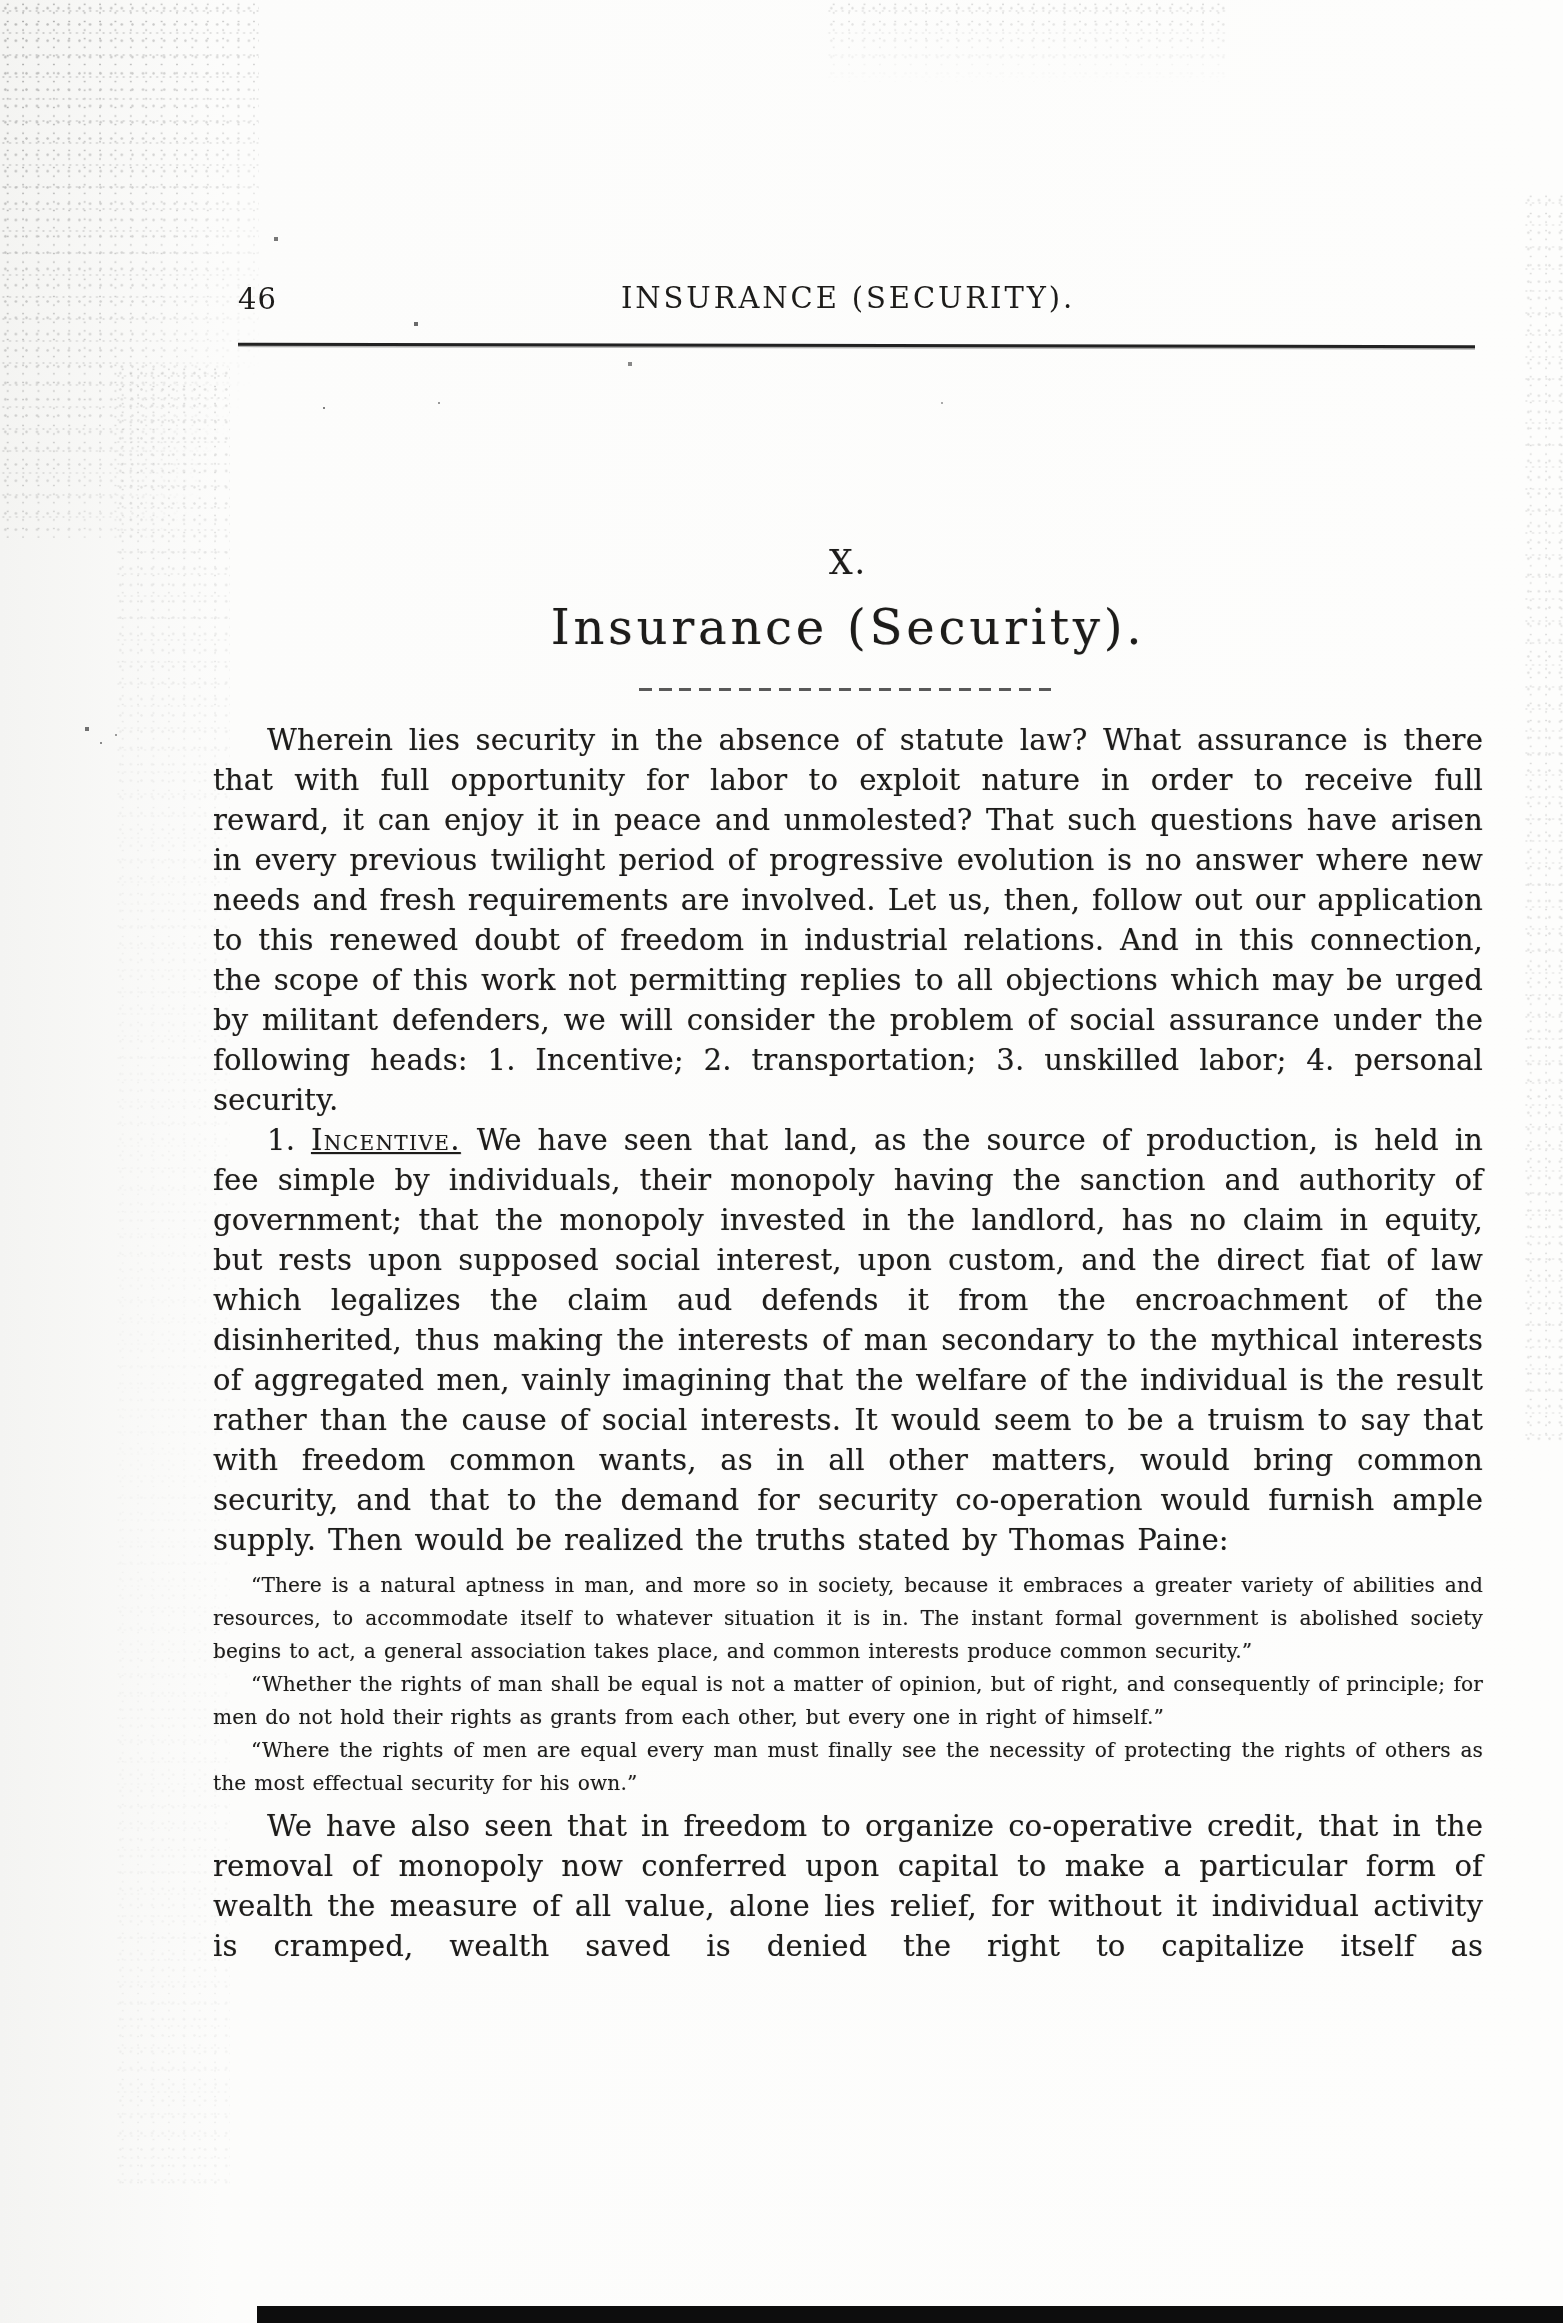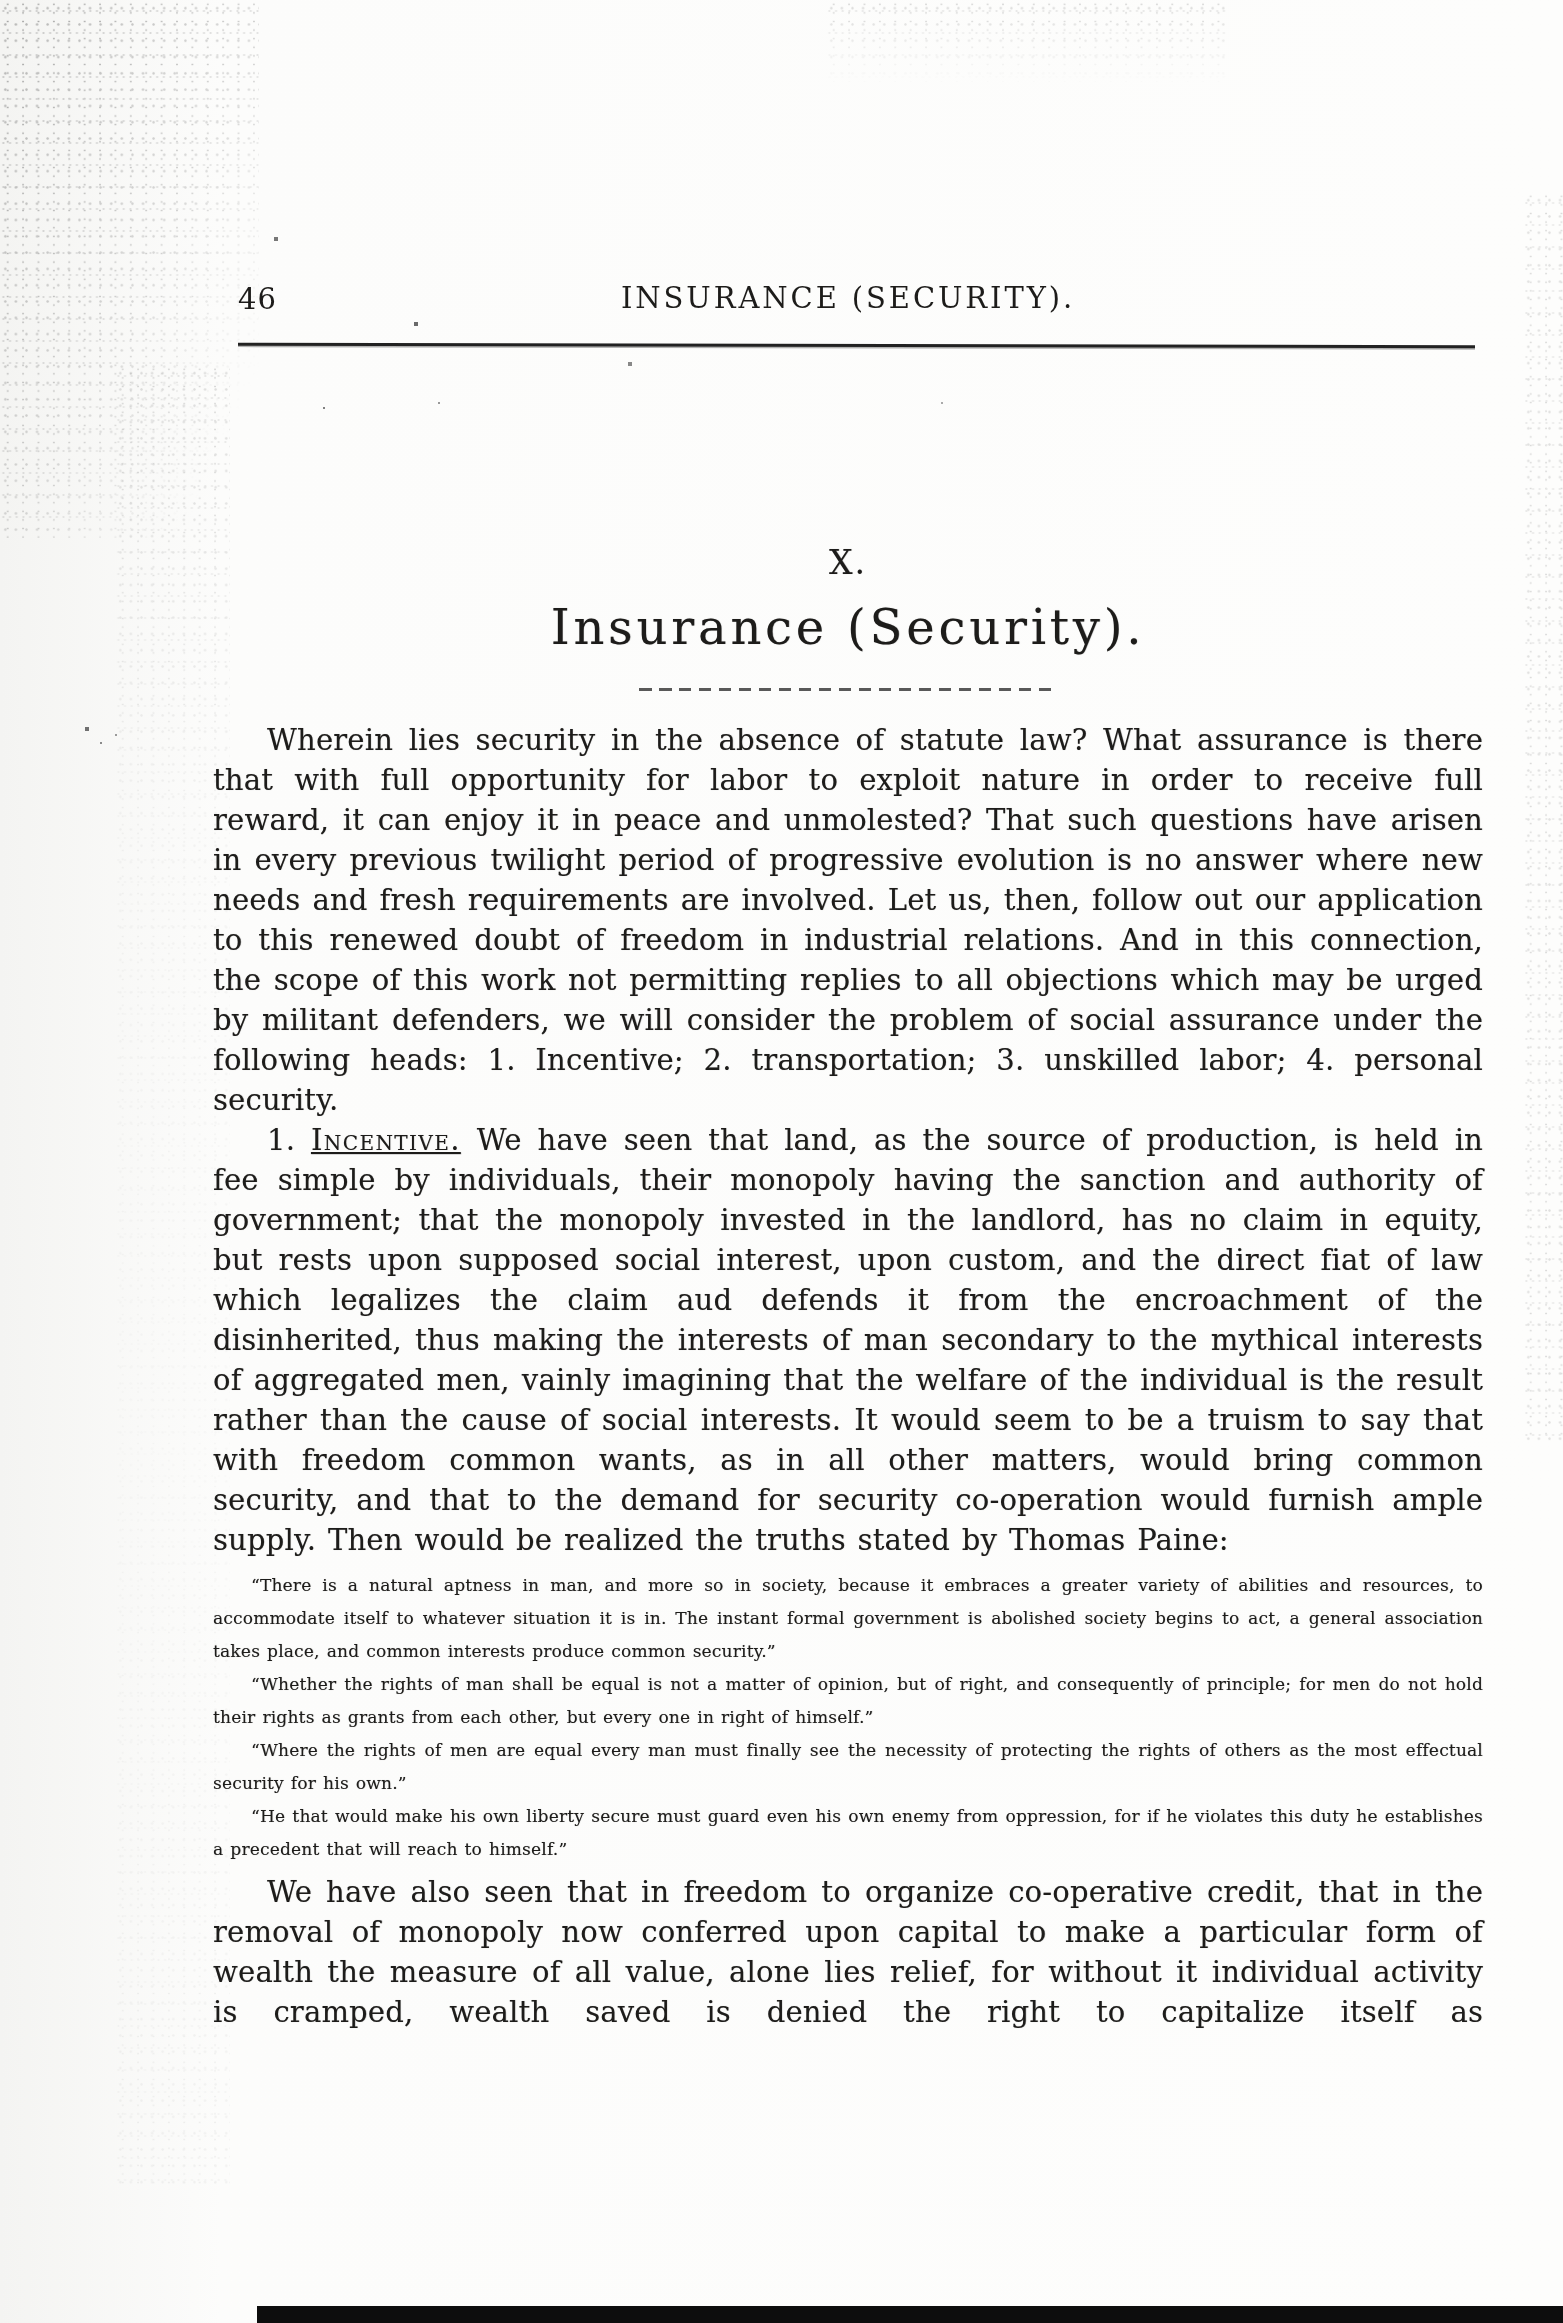--- a/index.html
+++ b/index.html
@@ -88,21 +88,21 @@
   p { margin:0; }
   .body-p {
     font-size:29px; line-height:40px;
     text-align:justify; text-indent:54px;
     word-spacing:2.4px; letter-spacing:0.2px;
   }
   .first-p { margin-top:29px; }
   .sc { font-variant:small-caps; letter-spacing:1.4px;text-decoration:underline; }
   .quote-block { margin-top:8.6px; }
   .quote-p {
-    font-size:17px; line-height:33px;
+    font-size:20px; line-height:33px;
     text-align:justify; text-indent:38px;
     word-spacing:1.4px; letter-spacing:0.2px;
   }
   .closing-p { margin-top:6.7px; text-align-last:justify; }
   
   .bottom-bar {
     position:absolute; left:257px; right:0; bottom:0; height:18px;
     background:#0d0d0d;
   }
 </style>
@@ -127,21 +127,20 @@
     <div class="dashrule"></div>
 
     <p class="body-p first-p">Wherein lies security in the absence of statute law?  What assurance is there that with full opportunity for labor to exploit nature in order to receive full reward, it can enjoy it in peace and unmolested?  That such questions have arisen in every previous twilight period of progressive evolution is no answer where new needs and fresh requirements are involved.  Let us, then, follow out our application to this renewed doubt of freedom in industrial relations.  And in this connection, the scope of this work not permitting replies to all objections which may be urged by militant defenders, we will consider the problem of social assurance under the following heads:  1. Incentive; 2. transportation; 3. unskilled labor; 4. personal security.</p>
 
     <p class="body-p"><span>1.</span> <span class="sc">Incentive.</span> <span>We have seen that land, as the source of production, is held in fee simple by individuals, their monopoly having the sanction and authority of government; that the monopoly invested in the landlord, has no claim in equity, but rests upon supposed social interest, upon custom, and the direct fiat of law which legalizes the claim aud defends it from the encroachment of the disinherited, thus making the interests of man secondary to the mythical interests of aggregated men, vainly imagining that the welfare of the individual is the result rather than the cause of social interests.  It would seem to be a truism to say that with freedom common wants, as in all other matters, would bring common security, and that to the demand for security co-operation would furnish ample supply.  Then would be realized the truths stated by Thomas Paine:</span></p>
 
     <div class="quote-block">
       <p class="quote-p">“There is a natural aptness in man, and more so in society, because it embraces a greater variety of abilities and resources, to accommodate itself to whatever situation it is in.  The instant formal government is abolished society begins to act, a general association takes place, and common interests produce common security.”</p>
       <p class="quote-p">“Whether the rights of man shall be equal is not a matter of opinion, but of right, and consequently of principle; for men do not hold their rights as grants from each other, but every one in right of himself.”</p>
       <p class="quote-p">“Where the rights of men are equal every man must finally see the necessity of protecting the rights of others as the most effectual security for his own.”</p>
-      <p class="quote-p">“He that would make his own liberty secure must guard even his own enemy from oppression, for if he violates this duty he establishes a precedent that will reach to himself.”</p>
     </div>
 
     <p class="body-p closing-p">We have also seen that in freedom to organize co-operative credit, that in the removal of monopoly now conferred upon capital to make a particular form of wealth the measure of all value, alone lies relief, for without it individual activity is cramped, wealth saved is denied the right to capitalize itself as</p>
   </div>
 
   <div class="bottom-bar"></div>
 </div>
 
 
 </body></html>

